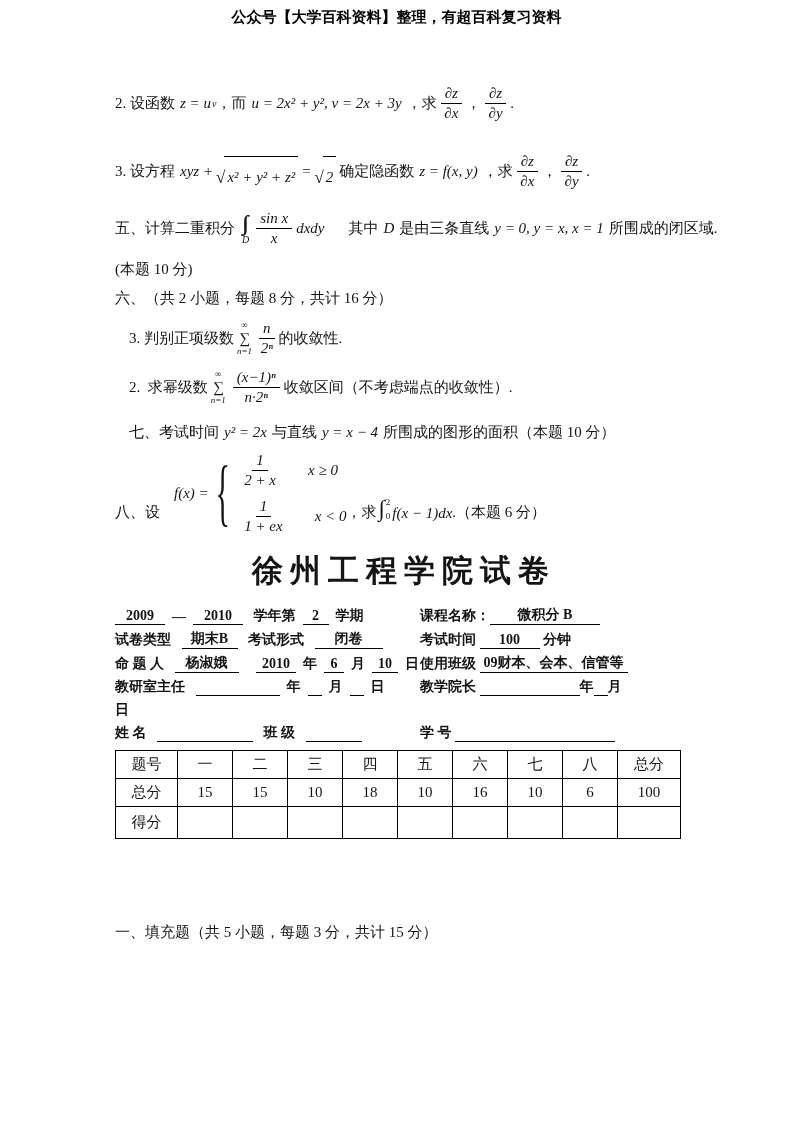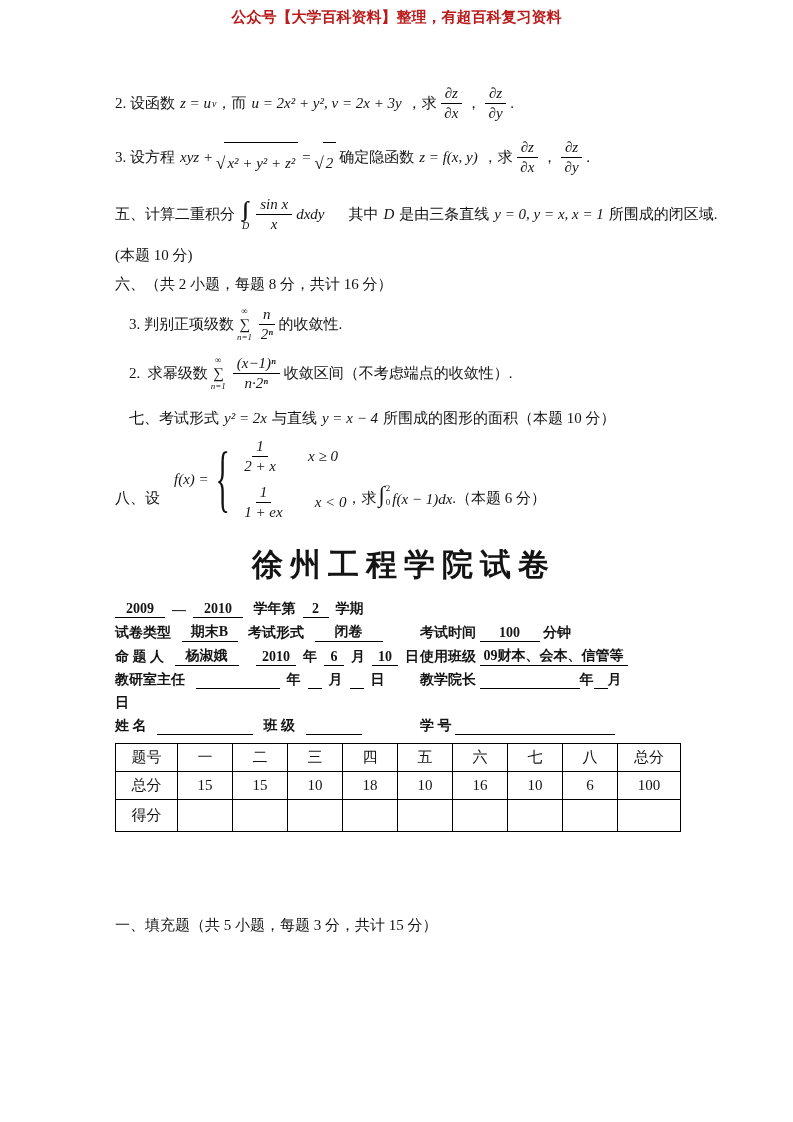--- a/index.html
+++ b/index.html
@@ -35,37 +35,37 @@
   .bigop { display: inline-flex; flex-direction: column; align-items: center; line-height: 1; margin: 0 3px; }
   .bigop .lim { font-size: 9px; }
   .bigop .opsym { font-size: 15px; margin: 1px 0; font-style: normal; }
   .bigop .lim.m { font-style: italic; text-align: center; }
 
   .int { display: inline-flex; align-items: center; margin: 0 2px; }
   .int .isym { font-size: 23px; line-height: 1; font-style: normal; }
   .int .ilims { display: inline-flex; flex-direction: column; justify-content: space-between; height: 26px; font-size: 9px; padding: 1px 0 1px 1px; }
 
   .p2 { margin-top: 58px; }
-  .p3 { margin-top: 16px; }
+  .p3 { margin-top: 30px; }
   .p5 { margin-top: 20px; }
   .score-line { margin-top: 12px; }
   .p6h { margin-top: 10px; }
   .p6i { margin-top: 12px; margin-left: 14px; }
   .p7 { margin-top: 16px; margin-left: 14px; }
 
   .p8 { margin-top: 10px; align-items: flex-end; }
   .p8 .bt { margin-bottom: 14px; }
   .fxblock { display: inline-flex; align-items: center; margin-left: 14px; }
   .cases { display: inline-flex; align-items: center; }
   .brace { display: inline-block; font-size: 24px; transform: scaleY(3.1) scaleX(1.25); margin: 0 12px 0 8px; font-style: normal; }
   .case-rows { display: inline-flex; flex-direction: column; gap: 9px; }
   .case-row { display: inline-flex; align-items: center; }
   .case-row .cond { margin-left: 28px; font-style: italic; text-align: center; }
 
-  .title { margin-top: 22px; text-align: center; font-family: "Liberation Sans", "DejaVu Sans", sans-serif; font-weight: bold; font-size: 31px; letter-spacing: 7px; }
+  .title { margin-top: 14px; text-align: center; font-family: "Liberation Sans", "DejaVu Sans", sans-serif; font-weight: bold; font-size: 31px; letter-spacing: 7px; }
 
   .form { margin-top: 14px; font-size: 14px; font-weight: bold; }
   .form-row { display: flex; margin-bottom: 5px; }
   .fl { width: 305px; display: flex; align-items: flex-end; white-space: pre; gap: 7px; }
   .fr { flex: 1; display: flex; align-items: flex-end; white-space: pre; }
   .uf { display: inline-block; border-bottom: 1px solid #000; text-align: center; padding: 0 4px; }
   .blank { display: inline-block; border-bottom: 1px solid #000; height: 16px; }
   .w20 { min-width: 20px; } .w26 { min-width: 26px; } .w40 { min-width: 40px; }
   .w50 { min-width: 50px; } .w56 { min-width: 56px; } .w60 { min-width: 60px; }
   .w64 { min-width: 64px; } .w68 { min-width: 68px; } .w110 { min-width: 110px; }
@@ -78,21 +78,21 @@
   .score-table tr td:last-child { width: 63px; }
   .score-table tr:last-child td { height: 32px; }
 
   .footer-line { margin-top: 84px; }
 </style>
 </head>
 <body>
 
 <div class="page">
 
-  <div class="notice" style="color: #b91c1c;">公众号【大学百科资料】整理，有超百科复习资料</div>
+  <div class="notice" style="color: #000000;">公众号【大学百科资料】整理，有超百科复习资料</div>
 
   <div class="content">
 
     <div class="line p2">
       <span class="t">2. 设函数</span>
       <span class="m sp-l">z = u</span>
         <sup class="msup">v</sup>
       <span class="t">，而</span>
       <span class="m sp">u = 2x² + y², v = 2x + 3y</span>
       <span class="t">，求</span>
@@ -180,21 +180,21 @@
         <span class="lim m">n=1</span>
       </span>
       <span class="frac">
         <span class="num">(x−1)ⁿ</span>
         <span class="den">n·2ⁿ</span>
       </span>
       <span class="t">收敛区间（不考虑端点的收敛性）.</span>
     </div>
 
     <div class="line p7">
-      <span class="t">七、考试形式</span>
+      <span class="t">七、考试时间</span>
       <span class="m sp">y² = 2x</span>
       <span class="t">与直线</span>
       <span class="m sp">y = x − 4</span>
       <span class="t">所围成的图形的面积（本题 10 分）</span>
     </div>
 
     <div class="line p8">
       <span class="t bt">八、设</span>
       <span class="fxblock">
         <span class="m">f(x) =</span>
@@ -235,20 +235,24 @@
     <div class="form">
 
       <div class="form-row">
         <div class="fl">
           <span class="uf w50">2009</span>
           <span class="t">—</span>
           <span class="uf w50">2010</span>
           <span class="t"> 学年第</span>
           <span class="uf w26">2</span>
           <span class="t">学期</span>
+        </div>
+        <div class="fr">
+          <span class="t">课程名称：</span>
+          <span class="uf w110">微积分 B</span>
         </div>
       </div>
 
       <div class="form-row">
         <div class="fl">
           <span class="t">试卷类型 </span>
           <span class="uf w56">期末B</span>
           <span class="t"> 考试形式 </span>
           <span class="uf w68">闭卷</span>
         </div>

